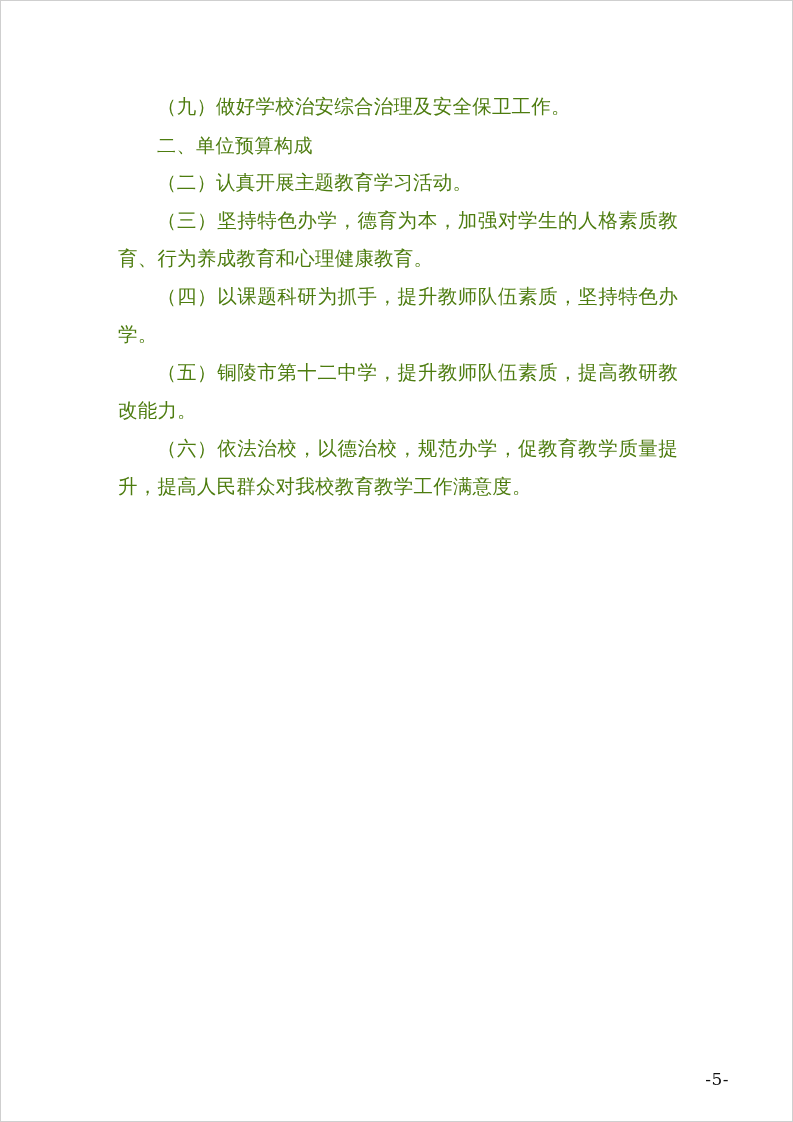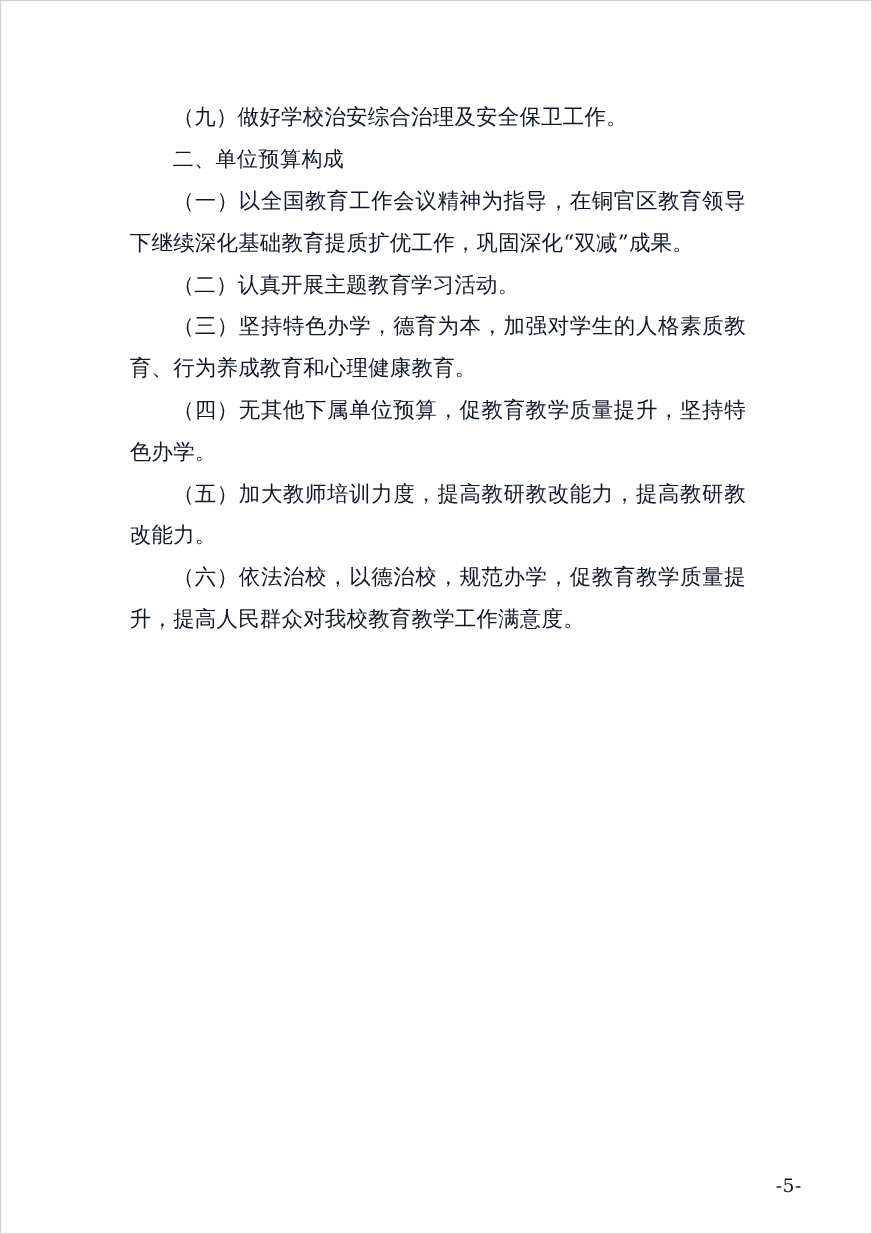--- a/index.html
+++ b/index.html
@@ -29,21 +29,21 @@
   .content {
     position: absolute;
     left: 118px;
     top: 88px;
     width: 560px;
   }
   .doc-p {
     font-family: "DejaVu Serif", "Liberation Serif", serif;
     font-size: 19.5px;
     line-height: 38px;
-    color: #0f172a;
+    color: #4d7c0f;
     text-align: justify;
     text-justify: inter-ideograph;
     margin: 0 0 0 0;
     letter-spacing: 0.2px;
   }
   .doc-p.indent {
     text-indent: 39px;
   }
   .doc-p.heading {
     font-family: "DejaVu Sans", "Liberation Sans", sans-serif;
@@ -64,22 +64,21 @@
 </style>
 </head>
 <body>
 
 <div class="page">
   <div class="page-border"></div>
 
   <div class="content">
     <p class="doc-p indent">（九）做好学校治安综合治理及安全保卫工作。</p>
     <p class="doc-p heading">二、单位预算构成</p>
-    <p class="doc-p indent">（一）以全国教育工作会议精神为指导，在铜官区教育领导下继续深化基础教育提质扩优工作，巩固深化“双减”成果。</p>
     <p class="doc-p indent">（二）认真开展主题教育学习活动。</p>
     <p class="doc-p indent">（三）坚持特色办学，德育为本，加强对学生的人格素质教育、行为养成教育和心理健康教育。</p>
-    <p class="doc-p indent">（四）无其他下属单位预算，促教育教学质量提升，坚持特色办学。</p>
-    <p class="doc-p indent">（五）加大教师培训力度，提高教研教改能力，提高教研教改能力。</p>
+    <p class="doc-p indent">（四）以课题科研为抓手，提升教师队伍素质，坚持特色办学。</p>
+    <p class="doc-p indent">（五）铜陵市第十二中学，提升教师队伍素质，提高教研教改能力。</p>
     <p class="doc-p indent">（六）依法治校，以德治校，规范办学，促教育教学质量提升，提高人民群众对我校教育教学工作满意度。</p>
   </div>
 
   <div class="page-number">-5-</div>
 </div>
 
 </body></html>

